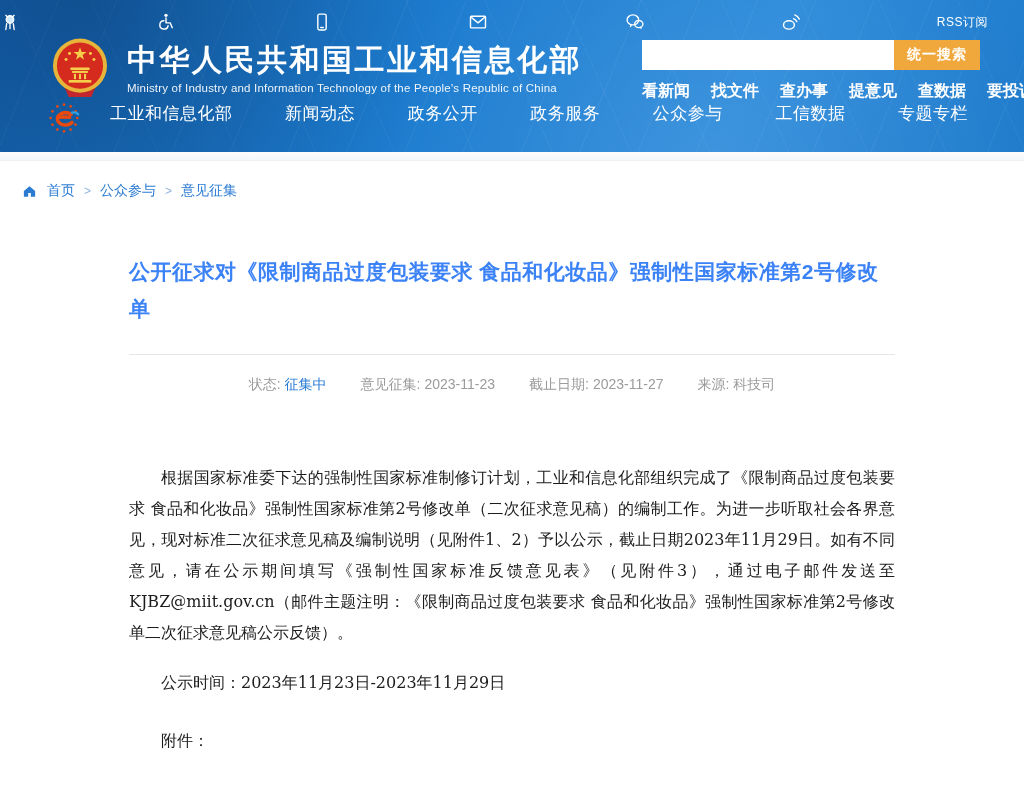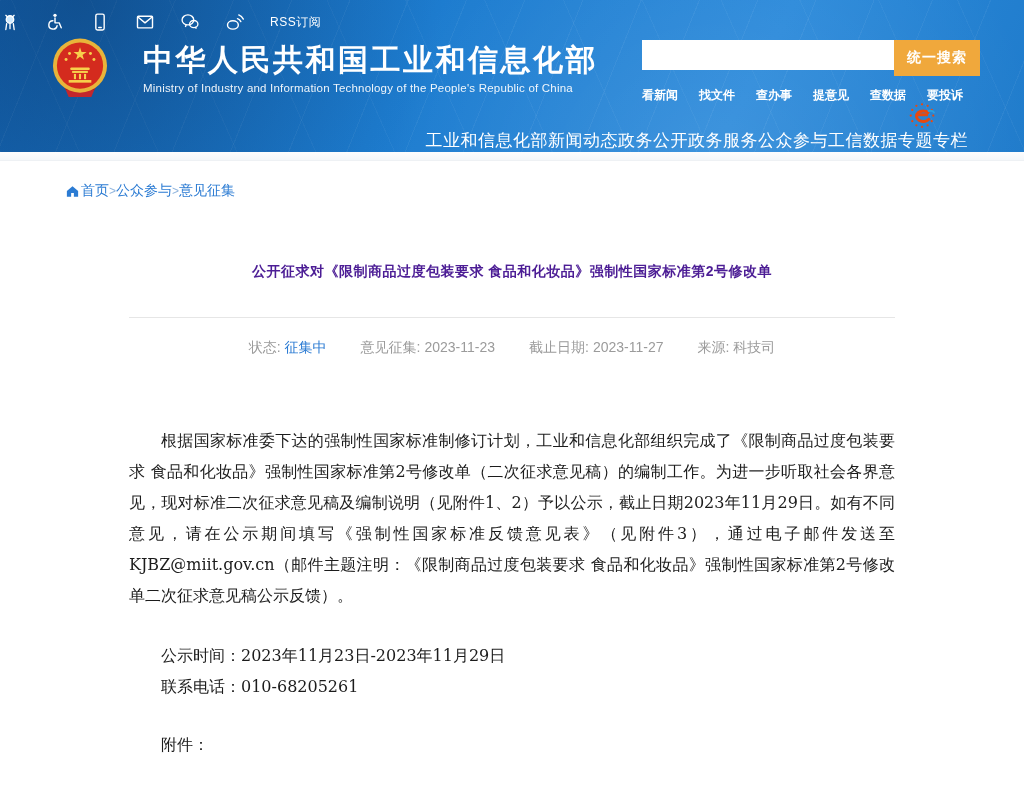--- a/index.html
+++ b/index.html
@@ -11,77 +11,77 @@
   .header {
     width:1024px; height:152px; position:relative; color:#fff;
     background-image:
       radial-gradient(circle at 8% 0%, rgba(8,40,80,0.38), rgba(8,40,80,0) 38%),
       radial-gradient(circle at 70% 120%, rgba(255,255,255,0.10), rgba(255,255,255,0) 45%),
       repeating-linear-gradient(112deg, rgba(255,255,255,0.05) 0 1px, rgba(255,255,255,0) 1px 54px),
       repeating-linear-gradient(66deg, rgba(255,255,255,0.04) 0 1px, rgba(255,255,255,0) 1px 72px),
       linear-gradient(118deg, #1465b4 0%, #1d7ccf 40%, #2a89da 72%, #1f7bcb 100%);
   }
   .topbar {
-    height:34px; display:flex; align-items:center; justify-content:flex-start;
+    height:34px; display:flex; align-items:center; justify-content:space-between;
     gap:25px; padding:10px 36px 0 0;
   }
   .topbar .tb-icon { width:20px; height:20px; display:inline-flex; cursor:pointer; }
   .topbar svg { width:20px; height:20px; }
   .rss-label { font-size:12px; color:#fff; cursor:pointer; letter-spacing:0.5px; }
 
   .header-main { display:flex; justify-content:space-between; padding:2px 44px 0 45px; }
-  .brand { display:flex; align-items:flex-start; gap:28px; }
+  .brand { display:flex; align-items:flex-start; gap:12px; }
   .emblem { width:70px; height:68px; cursor:pointer; }
   .brand-text { padding-top:6px; }
   .brand-title { font-size:30px; font-weight:bold; letter-spacing:2.5px; line-height:36px; }
   .brand-sub { font-size:11.5px; color:rgba(255,255,255,0.92); margin-top:4px; letter-spacing:0.2px; }
 
   .search-area { width:338px; padding-top:4px; }
   .search-row { display:flex; }
   .search-input {
     width:252px; height:30px; border:none; outline:none; background:#fff;
     padding:0 8px; font-size:14px;
   }
   .search-btn {
-    width:86px; height:36px; border:none; background:#f0a83c; color:#fff;
+    width:86px; height:30px; border:none; background:#f0a83c; color:#fff;
     font-size:14px; font-weight:bold; cursor:pointer; letter-spacing:1px;
     font-family:"Liberation Sans", sans-serif;
   }
   .quick-links { display:flex; gap:21px; margin-top:11px; }
-  .quick-links a { color:#fff; font-size:12px; font-weight:bold; text-decoration:none; cursor:pointer; white-space:nowrap; }
+  .quick-links a { color:#fff; font-size:16px; font-weight:bold; text-decoration:none; cursor:pointer; white-space:nowrap; }
 
   .nav-row {
     position:absolute; left:0; bottom:0; width:1024px; height:50px;
-    display:flex; align-items:flex-end; padding:0 56px 0 48px;flex-direction:column;
+    display:flex; align-items:flex-start; padding:0 56px 0 48px;
   }
   .e-logo { width:32px; height:32px; cursor:pointer; margin-right:30px; }
   .nav-items { flex:1; display:flex; justify-content:space-between; align-items:center; }
   .nav-item { color:#fff; font-size:17px; cursor:pointer; white-space:nowrap; letter-spacing:0.5px; }
 
   .header-strip { height:9px; background:linear-gradient(#fdfdfe,#f4f7fa); border-bottom:1px solid #eef1f4; }
 
   
-  .breadcrumb { display:flex; align-items:center; padding:21px 0 0 65px; font-size:14px; }
+  .breadcrumb { display:flex; align-items:center; gap:9px; padding:21px 0 0 22px; font-size:14px; }
   .crumb { color:#2b7bd3; cursor:pointer; text-decoration:none; }
   .crumb-sep { color:#8fb4dd; font-size:12px; }
   .home-icon { width:16px; height:15px; display:inline-flex; cursor:pointer; }
 
   
   .article { width:766px; margin:0 auto; }
-  .art-title { margin-top:53px; text-align:center; font-size:14px; font-weight:bold; color:#4c1d95; line-height:37px; letter-spacing:0.5px; }
+  .art-title { margin-top:53px; font-size:21px; font-weight:bold; color:#3b82f6; line-height:37px; letter-spacing:0.5px; }
   .divider { margin-top:27px; border-top:1px solid #e6e6e6; }
   .meta-row { margin-top:21px; display:flex; justify-content:center; gap:34px; font-size:14px; color:#9b9b9b; }
   .meta-item { white-space:nowrap; }
   .meta-item .val { margin-left:4px; }
   .status-val { color:#2b7bd3; }
 
   .body-text { font-family:"DejaVu Serif","Liberation Serif",serif; color:#1c1c1c; font-size:16px; }
   .art-paragraph { margin-top:68px; line-height:31px; text-indent:2em; text-align:justify; }
   .art-line { line-height:31px; text-indent:2em; }
-  .block-notice { margin-top:29px; }
+  .block-notice { margin-top:19px; }
   .attach-label { margin-top:27px; }
 </style>
 </head>
 <body>
 
 <div class="page">
 
   <div class="header">
 
     <div class="topbar">
@@ -230,21 +230,20 @@
       <span class="meta-item"><span>意见征集:</span><span class="val">2023-11-23</span></span>
       <span class="meta-item"><span>截止日期:</span><span class="val">2023-11-27</span></span>
       <span class="meta-item"><span>来源:</span><span class="val">科技司</span></span>
     </div>
 
     <div class="body-text">
       <p class="art-paragraph">根据国家标准委下达的强制性国家标准制修订计划，工业和信息化部组织完成了《限制商品过度包装要求 食品和化妆品》强制性国家标准第2号修改单（二次征求意见稿）的编制工作。为进一步听取社会各界意见，现对标准二次征求意见稿及编制说明（见附件1、2）予以公示，截止日期2023年11月29日。如有不同意见，请在公示期间填写《强制性国家标准反馈意见表》（见附件3），通过电子邮件发送至KJBZ@miit.gov.cn（邮件主题注明：《限制商品过度包装要求 食品和化妆品》强制性国家标准第2号修改单二次征求意见稿公示反馈）。</p>
 
       <div class="block-notice">
         <div class="art-line">公示时间：2023年11月23日-2023年11月29日</div>
-        <div class="art-line">联系电话：010-68205261</div>
       </div>
 
       <div class="art-line attach-label">附件：</div>
 
     </div>
   </div>
 
 </div>
 
 </body></html>

